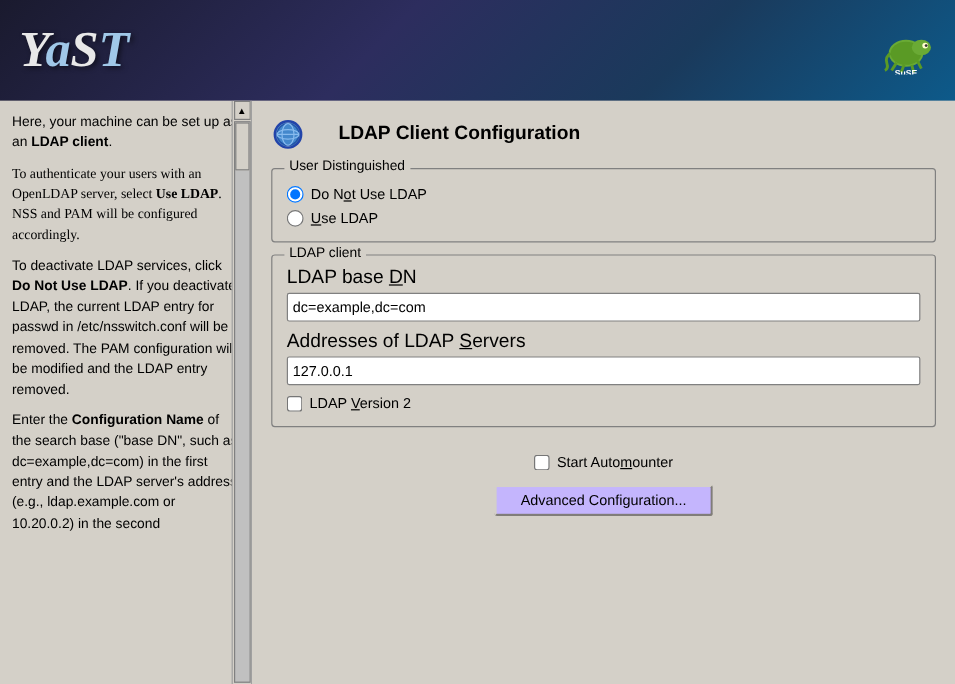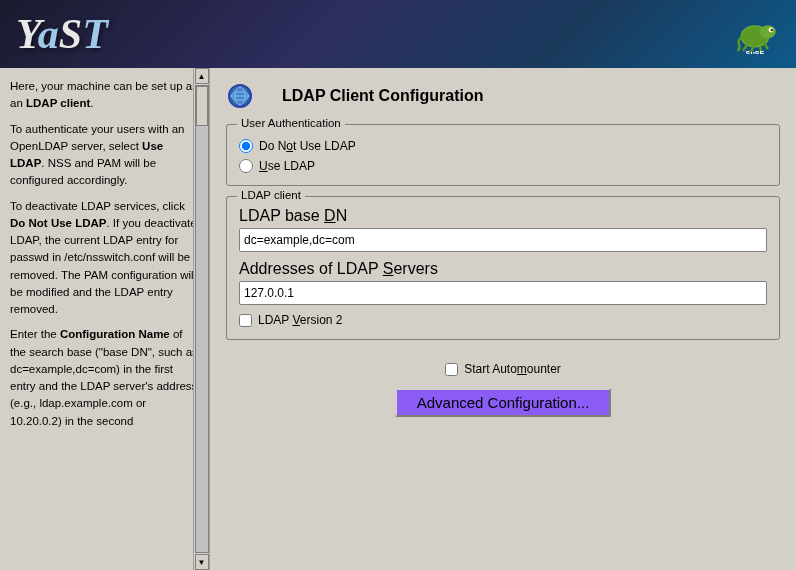--- a/index.html
+++ b/index.html
@@ -9,21 +9,21 @@
       height: 570px;
       background: #d4d0c8;
       font-family: Arial, sans-serif;
       font-size: 12px;
       overflow: hidden;
     }
 
     
     .header {
       background: linear-gradient(135deg, #1a1a2e 0%, #2d2d5e 40%, #1a3a5c 70%, #0d5a8a 100%);
-      height: 68px;
+      height: 84px;
       display: flex;
       align-items: center;
       justify-content: space-between;
       padding: 0 16px;
     }
 
     .yast-logo {
       font-size: 42px;
       font-weight: bold;
       color: white;
@@ -228,24 +228,24 @@
     }
 
     
     .advanced-btn-row {
       display: flex;
       justify-content: center;
       margin: 6px 0;
     }
 
     .advanced-btn {
-      background: #8b5cf6;
+      background: #c4b5fd;
       border: 2px outset #d4d0c8;
       padding: 4px 20px;
-      font-size: 15px;
+      font-size: 12px;
       cursor: pointer;
       border-radius: 2px;
     }
 
     
     .underline { text-decoration: underline; }
 
     
     .ldap-icon {
       display: inline-flex;
@@ -297,21 +297,21 @@
       <text x="30" y="52" font-size="9" fill="white" text-anchor="middle" font-family="Arial" font-weight="bold">SuSE</text>
     </svg>
   </div>
 </div>
 
 <div class="main-content">
 
   <div class="sidebar">
     <div class="sidebar-text">
       <p style="margin-bottom:8px;">Here, your machine can be set up as an <strong>LDAP client</strong>.</p>
-      <p style="margin-bottom:8px;">To authenticate your users with an OpenLDAP server, select <strong>Use LDAP</strong>. NSS and PAM will be configured accordingly.</p>
+      <p style="margin-bottom:8px;font-family:Liberation Serif, serif;">To authenticate your users with an OpenLDAP server, select <strong>Use LDAP</strong>. NSS and PAM will be configured accordingly.</p>
       <p style="margin-bottom:8px;">To deactivate LDAP services, click <strong>Do Not Use LDAP</strong>. If you deactivate LDAP, the current LDAP entry for passwd in /etc/nsswitch.conf will be removed. The PAM configuration will be modified and the LDAP entry removed.</p>
       <p style="margin-bottom:8px;">Enter the <strong>Configuration Name</strong> of the search base ("base DN", such as dc=example,dc=com) in the first entry and the LDAP server's address (e.g., ldap.example.com or 10.20.0.2) in the second</p>
     </div>
 
     <div class="sidebar-scrollbar">
       <div class="scroll-btn">▲</div>
       <div class="scroll-track">
         <div class="scroll-thumb"></div>
       </div>
       <div class="scroll-btn">▼</div>
@@ -328,21 +328,21 @@
             <ellipse cx="10" cy="10" rx="5" ry="9" fill="none" stroke="#88bbee" stroke-width="1"></ellipse>
             <line x1="1" y1="10" x2="19" y2="10" stroke="#88bbee" stroke-width="1"></line>
             <ellipse cx="10" cy="10" rx="9" ry="4" fill="none" stroke="#88bbee" stroke-width="1"></ellipse>
           </svg>
         </div>
       </div>
       <span class="panel-title-text">LDAP Client Configuration</span>
     </div>
 
     <div class="group-box">
-      <span class="group-box-label">User Authentication</span>
+      <span class="group-box-label">User Distinguished</span>
       <div class="radio-group">
         <label class="radio-item">
           <input type="radio" name="ldap_mode" checked="" style="">
           <span class="radio-label">Do N<span class="underline">o</span>t Use LDAP</span>
         </label>
         <label class="radio-item">
           <input type="radio" name="ldap_mode" style="">
           <span class="radio-label"><span class="underline">U</span>se LDAP</span>
         </label>
       </div>

